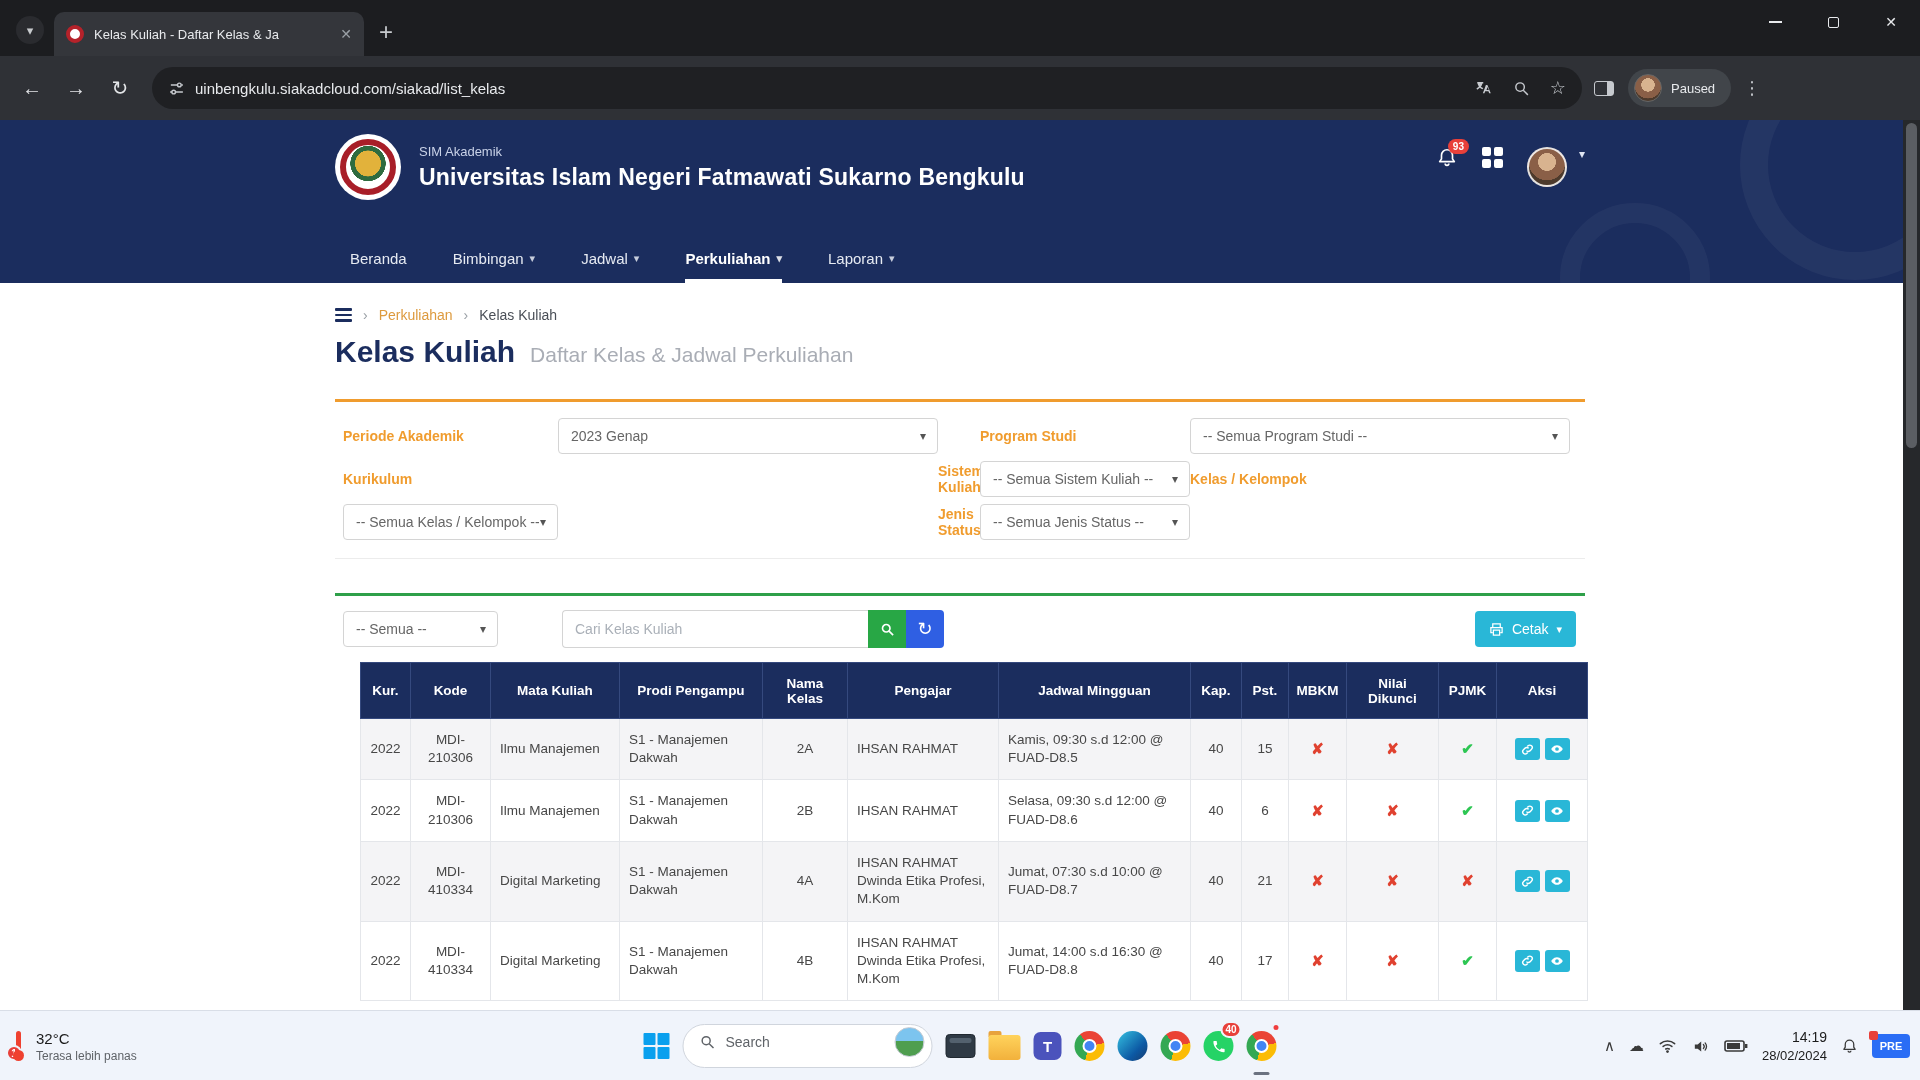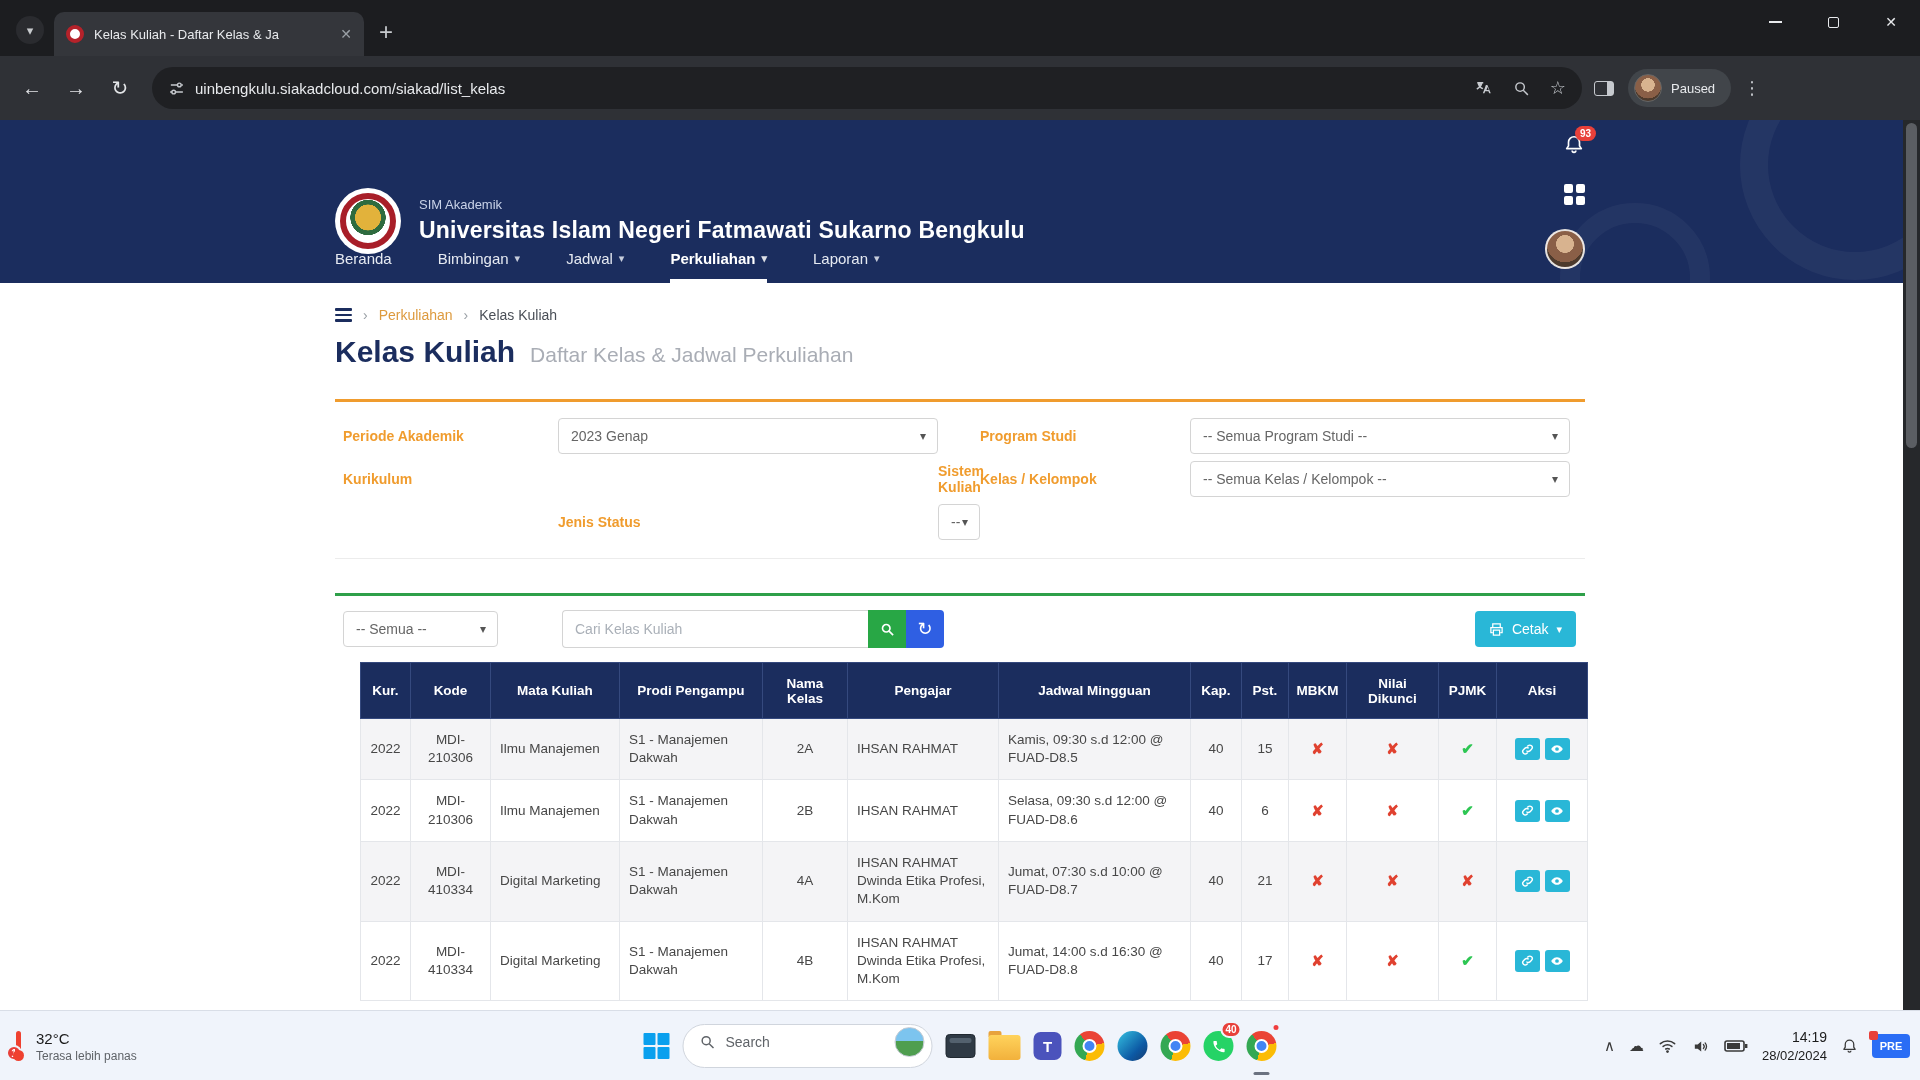--- a/index.html
+++ b/index.html
@@ -42,28 +42,28 @@
   
   .site-header { height:163px; background:#1b2d5e; position:relative; overflow:hidden; color:#fff; }
   .h-decor1 { position:absolute; right:-50px; top:-70px; width:230px; height:230px; border:28px solid rgba(255,255,255,.045); border-radius:50%; }
   .h-decor2 { position:absolute; right:210px; bottom:-70px; width:150px; height:150px; border:20px solid rgba(255,255,255,.04); border-radius:50%; transform:rotate(45deg); }
   .header-inner { width:1250px; margin:0 auto; position:relative; height:100%; }
   .brand-row { display:flex; align-items:center; gap:18px; padding-top:14px; }
   .logo { width:66px; height:66px; border-radius:50%; background:#fff; display:flex; align-items:center; justify-content:center; flex:none; }
   .logo-inner { width:56px; height:56px; border-radius:50%; border:6px solid #a81e28; background:radial-gradient(circle at 50% 42%, #e2b23b 0 38%, #2e6b3f 39% 52%, #fff 53%); }
   .app-name { font-size:13px; color:#c9d2e8; margin-bottom:5px; }
   .uni-name { font-size:23px; font-weight:bold; letter-spacing:.2px; }
-  .header-actions { margin-left:auto; display:flex; align-items:flex-end; gap:24px;flex-direction:column; }
+  .header-actions { margin-left:auto; display:flex; align-items:flex-start; gap:24px; }
   .bell-wrap { position:relative; }
   .badge-93 { position:absolute; top:-8px; right:-11px; background:#e8403a; color:#fff; font-size:10px; font-weight:bold; border-radius:9px; padding:2px 5px; }
   .apps-grid { display:grid; grid-template-columns:9px 9px; grid-template-rows:9px 9px; gap:3px; }
   .apps-grid span { background:#fff; border-radius:2px; }
   .avatar { width:40px; height:40px; border-radius:50%; background:radial-gradient(circle at 50% 36%, #d8b38f 0 30%, #8a5f47 31% 62%, #4d3a2c 63%); border:2px solid rgba(255,255,255,.85); }
   .hdr-caret { font-size:12px; color:#dfe5f2; margin-left:-12px; }
-  .nav-row { display:flex; gap:46px; position:absolute; bottom:0; left:0; }
+  .nav-row { display:flex; gap:46px; position:absolute; bottom:0; left:15px; }
   .nav-item { font-size:15px; color:#e6eaf2; padding-bottom:16px; display:flex; align-items:center; gap:6px; }
   .nav-item .caret { font-size:11px; opacity:.85; }
   .nav-item.active { font-weight:bold; color:#fff; border-bottom:4px solid #fff; padding-bottom:12px; }
 
   
   .breadcrumb { display:flex; align-items:center; gap:11px; margin-top:24px; font-size:14px; color:#9aa0a6; }
   .hamb { display:flex; flex-direction:column; gap:3px; }
   .hamb span { width:17px; height:2.5px; background:#1b2d5e; border-radius:1px; }
   .crumb-link { color:#dd9a3e; }
   .crumb-current { color:#4a4f57; }
@@ -274,20 +274,21 @@
         <div class="filter-grid">
           <span class="f-label">Periode Akademik</span>
           <span class="sel"><select><option>2023 Genap</option></select></span>
           <span></span>
           <span class="f-label">Program Studi</span>
           <span class="sel"><select><option>-- Semua Program Studi --</option></select></span>
 
           <span class="f-label">Kurikulum</span>
           <span></span>
           <span class="f-label">Sistem Kuliah</span>
+          <span class="sel"><select><option>-- Semua Sistem Kuliah --</option></select></span>
 
           <span class="f-label">Kelas / Kelompok</span>
           <span class="sel"><select><option>-- Semua Kelas / Kelompok --</option></select></span>
           <span></span>
           <span class="f-label">Jenis Status</span>
           <span class="sel"><select><option>-- Semua Jenis Status --</option></select></span>
         </div>
       </div>
 
       <div class="card-table">

